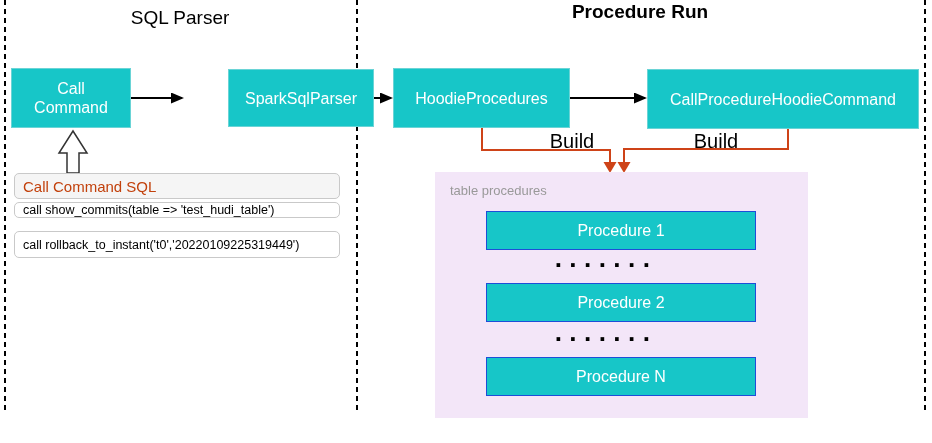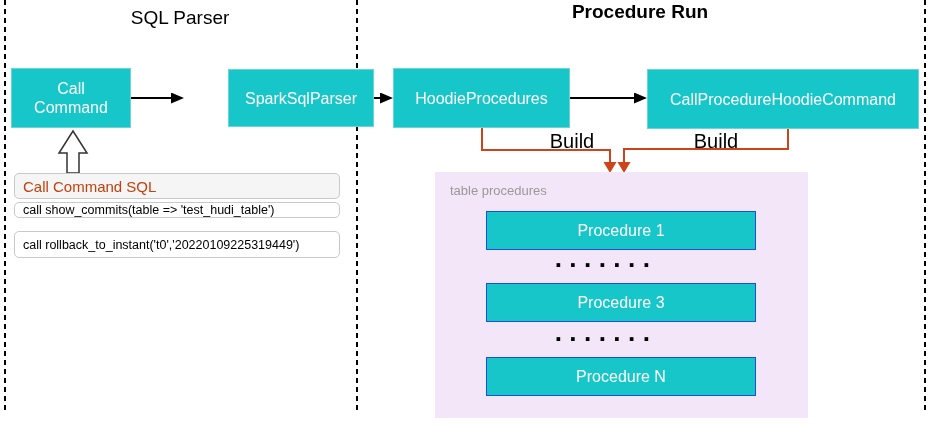--- a/index.html
+++ b/index.html
@@ -158,18 +158,18 @@
   <div>
     <div class="sql-header" style="top:173px; height:26px;">Call Command SQL</div>
     <div class="sql-row" style="top:202px; height:16px;">call show_commits(table =&gt; 'test_hudi_table')</div>
     <div class="sql-row" style="top:231px; height:27px;">call rollback_to_instant('t0','20220109225319449')</div>
   </div>
 
   <div class="procedures-panel">
     <div class="panel-label">table procedures</div>
     <div class="proc-box" style="top:39px;">Procedure 1</div>
     <div class="dots" style="top:82px;">·······</div>
-    <div class="proc-box" style="top:111px;">Procedure 3</div>
+    <div class="proc-box" style="top:111px;">Procedure 2</div>
     <div class="dots" style="top:156px;">·······</div>
     <div class="proc-box" style="top:185px;">Procedure N</div>
   </div>
 
 </div>
 
 </body></html>

